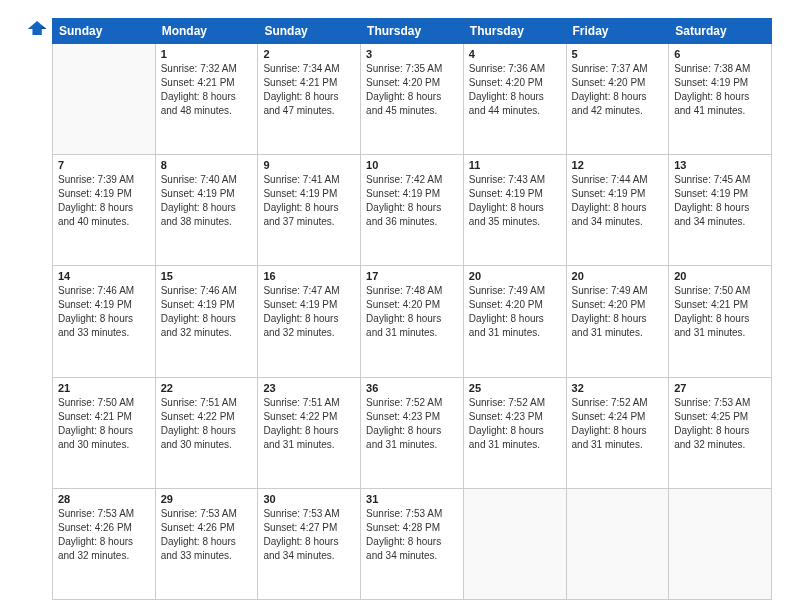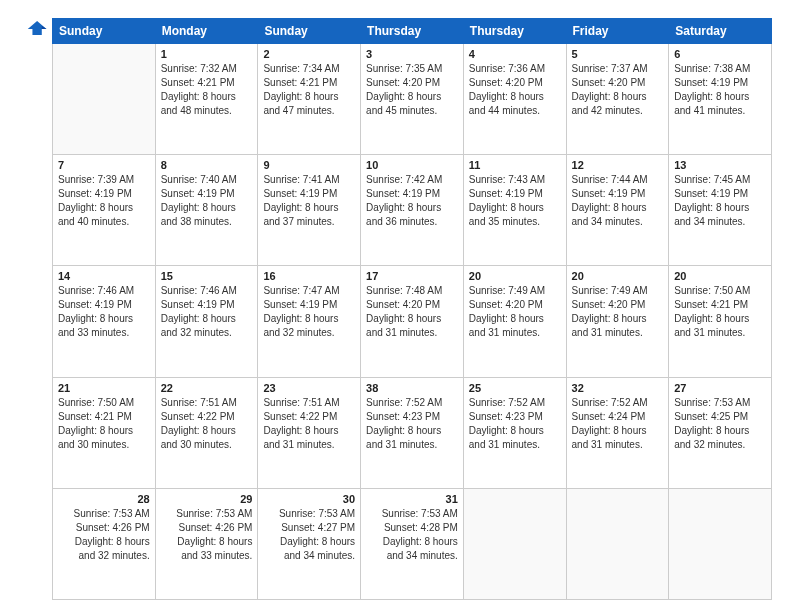--- a/index.html
+++ b/index.html
@@ -85,21 +85,20 @@
     .day-info {
       font-size: 10px;
       color: #333;
       line-height: 1.4;
     }
     .empty-cell {
       background: #f9f9f9;
     }
     .last-row td {
       height: 68px;
-      text-align: right;
     }
   </style>
 </head>
 <body>
 
 <div class="page">
   <div class="header">
     <div class="logo">
       <svg class="logo-icon" viewBox="0 0 36 36">
         <polygon points="22,4 34,14 28,14 28,22 16,22 16,14 10,14" fill="#1565c0"></polygon>
@@ -223,21 +222,21 @@
           </td>
           <td>
             <span class="day-number">22</span>
             <div class="day-info">Sunrise: 7:51 AM<br>Sunset: 4:22 PM<br>Daylight: 8 hours and 30 minutes.</div>
           </td>
           <td>
             <span class="day-number">23</span>
             <div class="day-info">Sunrise: 7:51 AM<br>Sunset: 4:22 PM<br>Daylight: 8 hours and 31 minutes.</div>
           </td>
           <td>
-            <span class="day-number">38</span>
+            <span class="day-number">36</span>
             <div class="day-info">Sunrise: 7:52 AM<br>Sunset: 4:23 PM<br>Daylight: 8 hours and 31 minutes.</div>
           </td>
           <td>
             <span class="day-number">25</span>
             <div class="day-info">Sunrise: 7:52 AM<br>Sunset: 4:23 PM<br>Daylight: 8 hours and 31 minutes.</div>
           </td>
           <td>
             <span class="day-number">32</span>
             <div class="day-info">Sunrise: 7:52 AM<br>Sunset: 4:24 PM<br>Daylight: 8 hours and 31 minutes.</div>
           </td>

